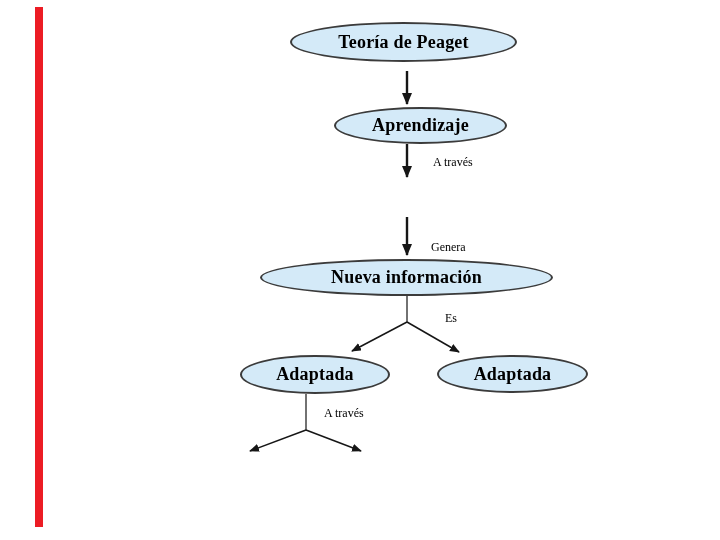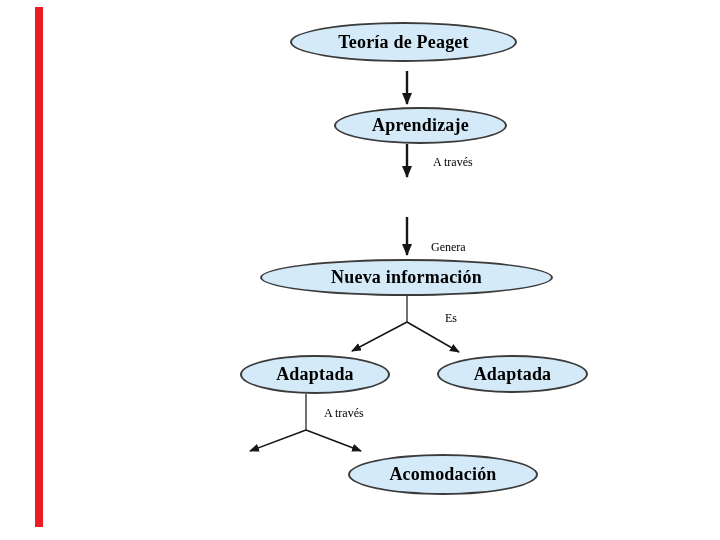--- a/index.html
+++ b/index.html
@@ -96,22 +96,19 @@
 
   <div class="node" style="left:240px;top:355px;width:150px;height:39px">
     <span class="node-label">Adaptada</span>
   </div>
 
   <div class="node" style="left:437px;top:355px;width:151px;height:38px">
     <span class="node-label">Adaptada</span>
   </div>
 
 
-  <div class="node" style="left:348px;top:454px;width:190px;height:41px">
-    <span class="node-label">Acomodación</span>
-  </div>
 
   <div class="edge-label" style="left:433px;top:155px">A través</div>
   <div class="edge-label" style="left:431px;top:240px">Genera</div>
   <div class="edge-label" style="left:445px;top:311px">Es</div>
   <div class="edge-label" style="left:324px;top:406px">A través</div>
 
 </div>
 
 </body></html>

